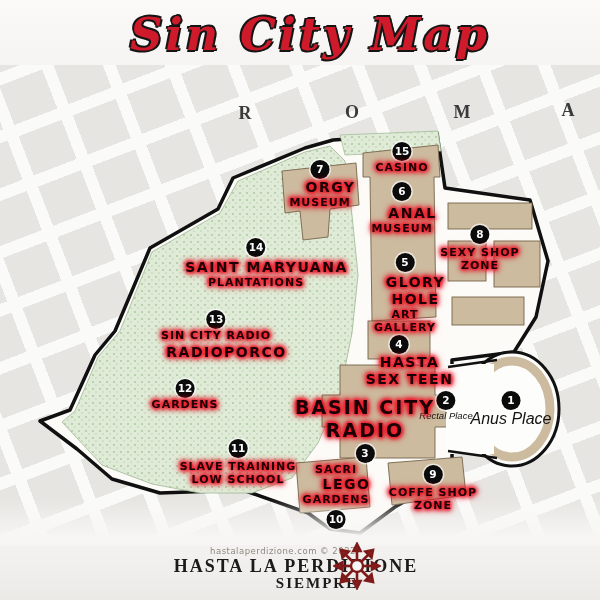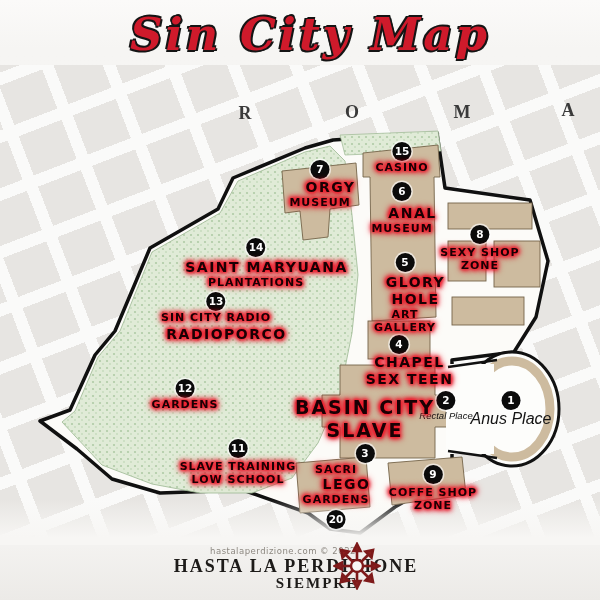--- a/index.html
+++ b/index.html
@@ -132,26 +132,26 @@
     <div class="marker" style="left:511px;top:326px">
       <span class="dot">1</span>
       <span class="plain p1">Anus Place</span>
     </div>
     <div class="marker" style="left:446px;top:326px">
       <span class="dot">2</span>
       <span class="plain p2">Rectal Place</span>
     </div>
     <div class="marker" style="left:365px;top:331px">
       <span class="lbl xl">BASIN CITY</span>
-      <span class="lbl xl">SLAVE</span>
+      <span class="lbl xl">RADIO</span>
       <span class="dot mt2">3</span>
     </div>
     <div class="marker" style="left:399px;top:270px">
       <span class="dot">4</span>
-      <span class="lbl lg">CHAPEL</span>
+      <span class="lbl lg">HASTA</span>
       <span class="lbl lg">SEX TEEN</span>
     </div>
     <div class="marker" style="left:405px;top:188px">
       <span class="dot">5</span>
       <span class="lbl lg mt2">GLORY</span>
       <span class="lbl lg">HOLE</span>
       <span class="lbl sm">ART</span>
       <span class="lbl sm">GALLERY</span>
     </div>
     <div class="marker" style="left:402px;top:117px">
@@ -171,32 +171,32 @@
     </div>
     <div class="marker" style="left:433px;top:400px">
       <span class="dot">9</span>
       <span class="lbl md mt2">COFFE SHOP</span>
       <span class="lbl md">ZONE</span>
     </div>
     <div class="marker" style="left:336px;top:398px">
       <span class="lbl sm">SACRI</span>
       <span class="lbl lg">LEGO</span>
       <span class="lbl md">GARDENS</span>
-      <span class="dot mt4">20</span>
+      <span class="dot mt4">10</span>
     </div>
     <div class="marker" style="left:238px;top:374px">
       <span class="dot">11</span>
       <span class="lbl md mt2">SLAVE TRAINING</span>
       <span class="lbl md">LOW SCHOOL</span>
     </div>
     <div class="marker" style="left:185px;top:314px">
       <span class="dot">12</span>
       <span class="lbl md">GARDENS</span>
     </div>
-    <div class="marker" style="left:216px;top:227px">
+    <div class="marker" style="left:216px;top:245px">
       <span class="dot">13</span>
       <span class="lbl md">SIN CITY RADIO</span>
       <span class="lbl lg mt2">RADIOPORCO</span>
     </div>
     <div class="marker" style="left:256px;top:173px">
       <span class="dot">14</span>
       <span class="lbl lg mt2">SAINT MARYUANA</span>
       <span class="lbl sm">PLANTATIONS</span>
     </div>
     <div class="marker" style="left:402px;top:77px">

